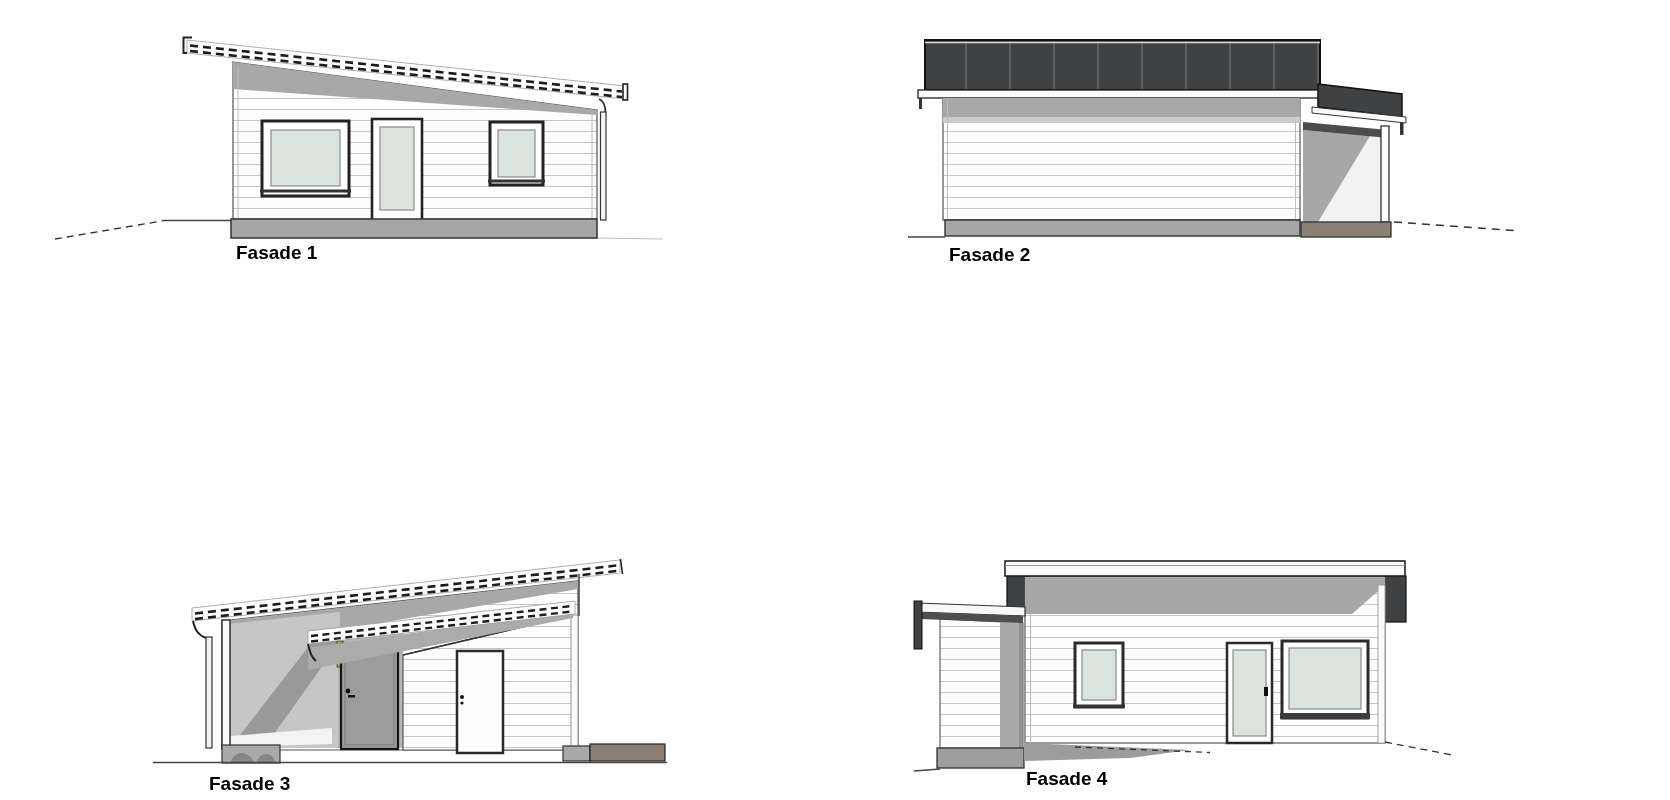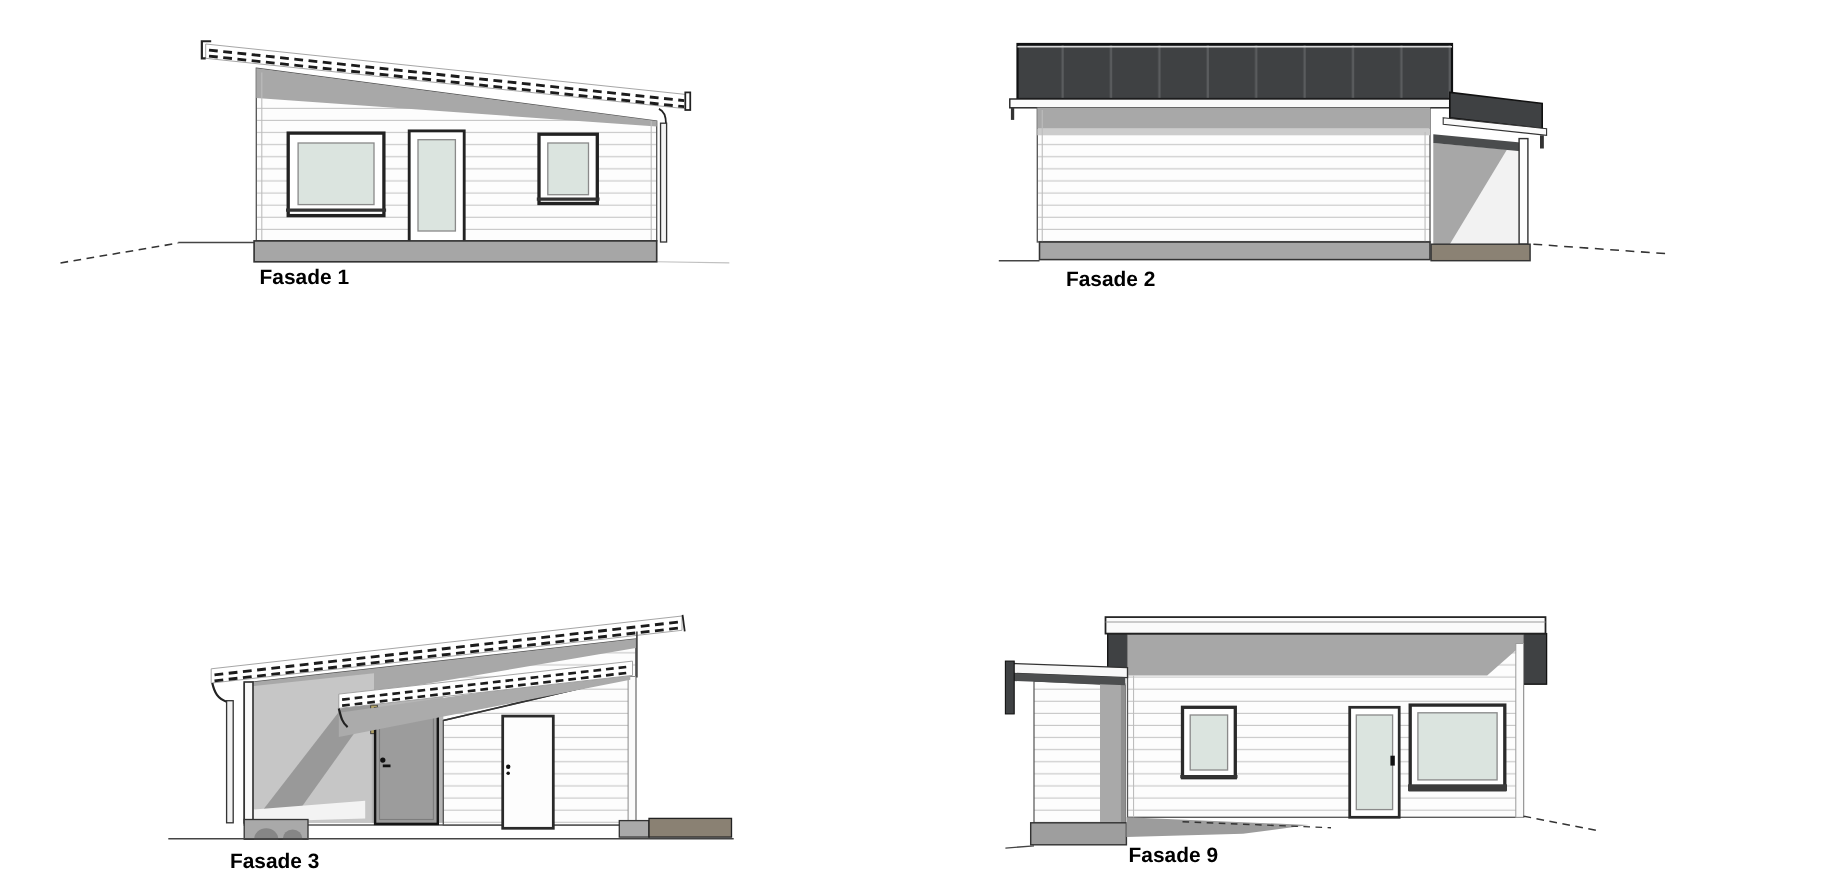--- a/index.html
+++ b/index.html
@@ -195,17 +195,17 @@
       <path d="M914,771 L940,769" stroke="#444" stroke-width="1.3" fill="none"></path>
     </g>
 
     <polygon points="1024,743 1190,750 1130,758 1024,761" fill="#9c9c9c"></polygon>
     <path d="M1075,747 L1210,752.5" stroke="#333" stroke-width="1.3" stroke-dasharray="6 5" fill="none"></path>
     <path d="M1385,742 L1452,755" stroke="#333" stroke-width="1.3" stroke-dasharray="7 5" fill="none"></path>
   </g>
 </svg>
 
 <div class="label" style="left:236px;top:242px;">Fasade 1</div>
-<div class="label" style="left:969px;top:244px;">Fasade 2</div>
+<div class="label" style="left:949px;top:244px;">Fasade 2</div>
 <div class="label" style="left:209px;top:773px;">Fasade 3</div>
-<div class="label" style="left:1026px;top:768px;">Fasade 9</div>
+<div class="label" style="left:1026px;top:768px;">Fasade 4</div>
 
 </div>
 
 </body></html>

